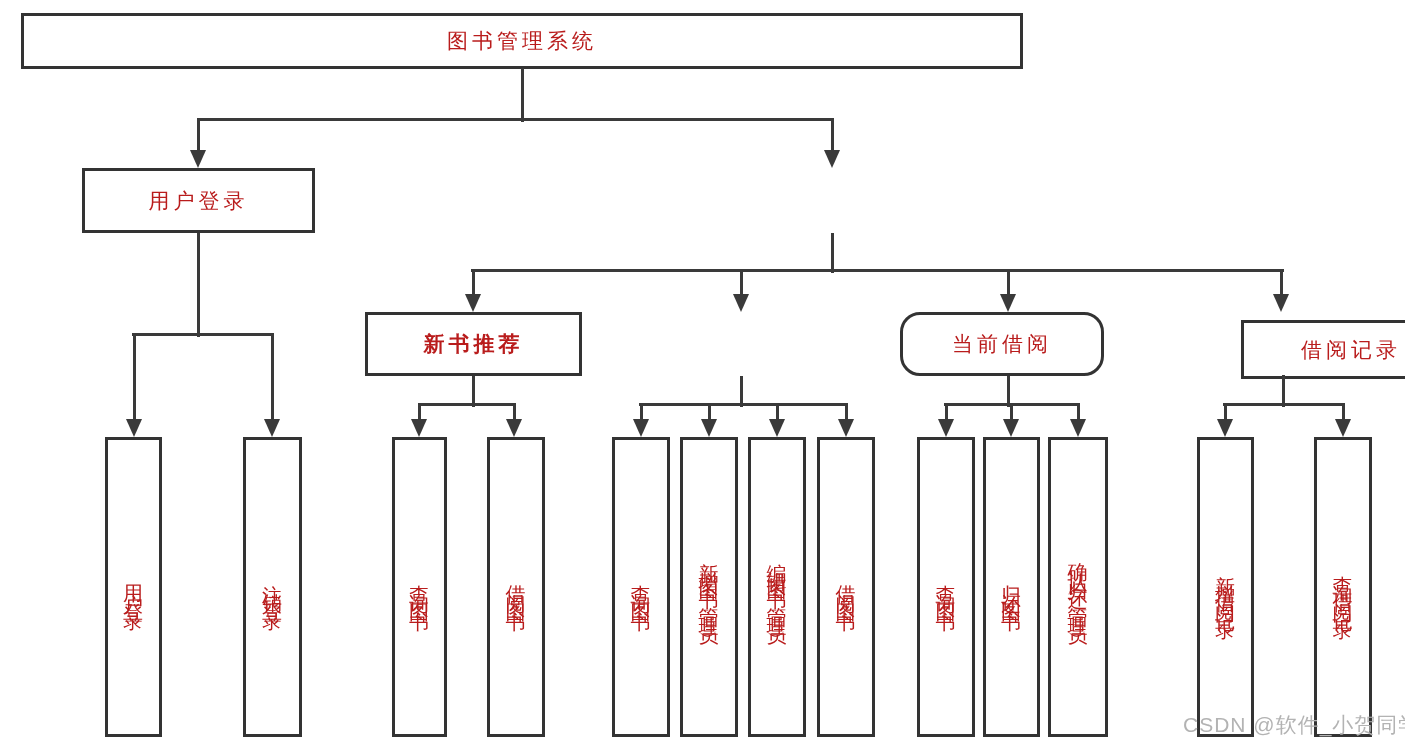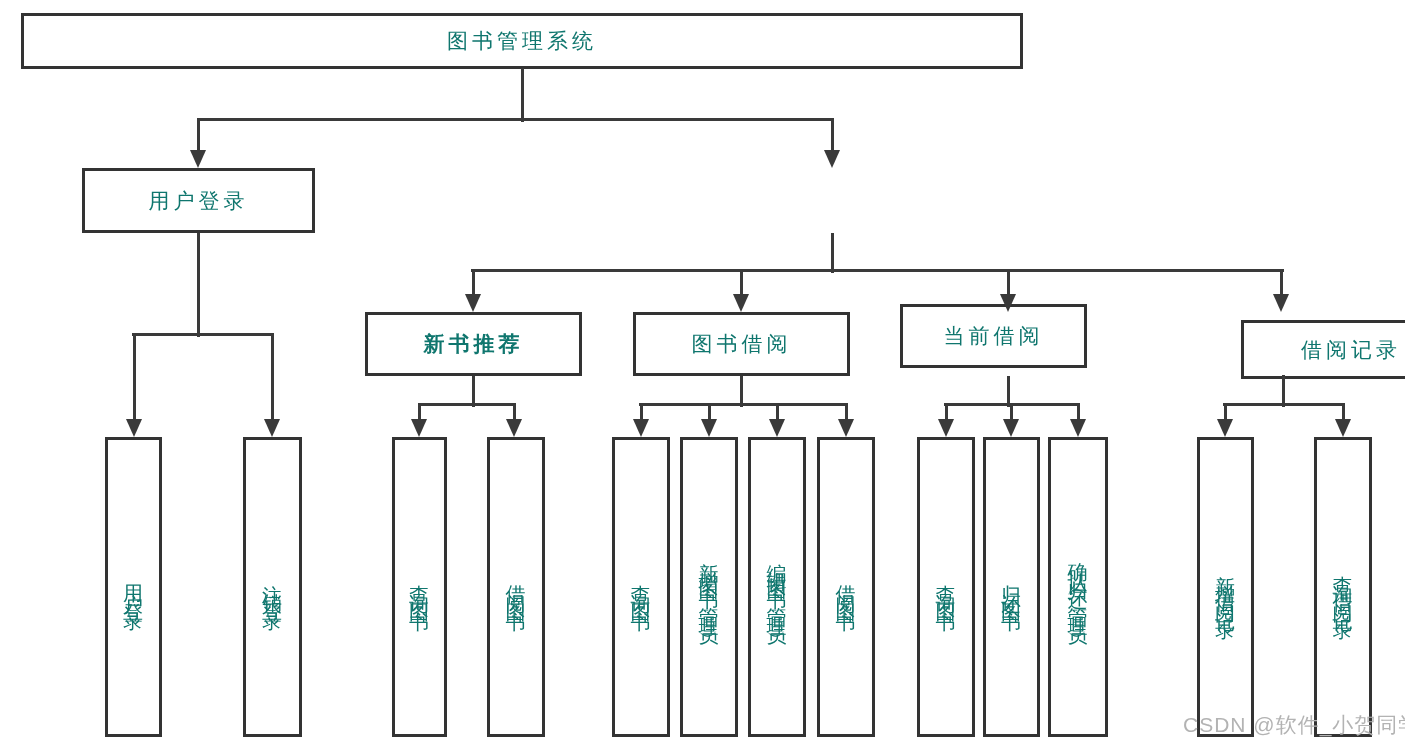--- a/index.html
+++ b/index.html
@@ -12,21 +12,21 @@
     overflow: hidden;
   }
   .box {
     position: absolute;
     box-sizing: border-box;
     border: 3px solid #333333;
     background: #ffffff;
     display: flex;
     align-items: center;
     justify-content: center;
-    color: #0f766e;
+    color: #b91c1c;
   }
   .hbox { font-size: 21px; letter-spacing: 4px; white-space: nowrap; }
   .vbox .vtext {
     writing-mode: vertical-rl;
     text-orientation: mixed;
     font-size: 20px;
     line-height: 1;
     letter-spacing: 9px;
     white-space: nowrap;
   }
@@ -60,24 +60,21 @@
     <span>图书管理系统</span>
   </div>
 
   <div class="box hbox" style="left:82px; top:168px; width:233px; height:65px;">
     <span>用户登录</span>
   </div>
 
   <div class="box hbox" style="left:365px; top:312px; width:217px; height:64px;font-weight:bold;">
     <span>新书推荐</span>
   </div>
-  <div class="box hbox" style="left:633px; top:312px; width:217px; height:64px;">
-    <span>图书借阅</span>
-  </div>
-  <div class="box hbox" style="left:900px; top:304px; width:187px; height:64px;">
+  <div class="box hbox" style="left:900px; top:312px; width:204px; height:64px;border-radius:20px;">
     <span>当前借阅</span>
   </div>
   <div class="box hbox" style="left:1241px; top:312px; width:220px; height:59px;margin-top:8px;">
     <span>借阅记录</span>
   </div>
 
   <div class="box vbox" style="left:105px; top:437px; width:57px; height:300px;">
     <span class="vtext">用户登录</span>
   </div>
   <div class="box vbox" style="left:243px; top:437px; width:59px; height:300px;">

